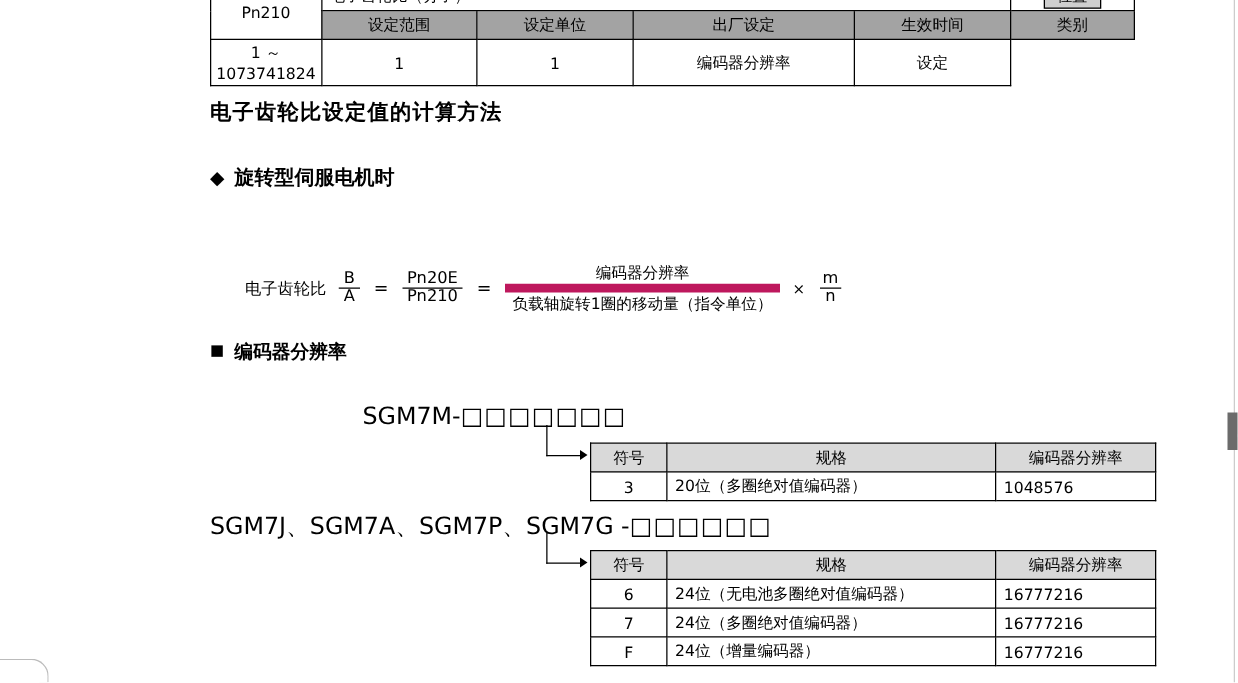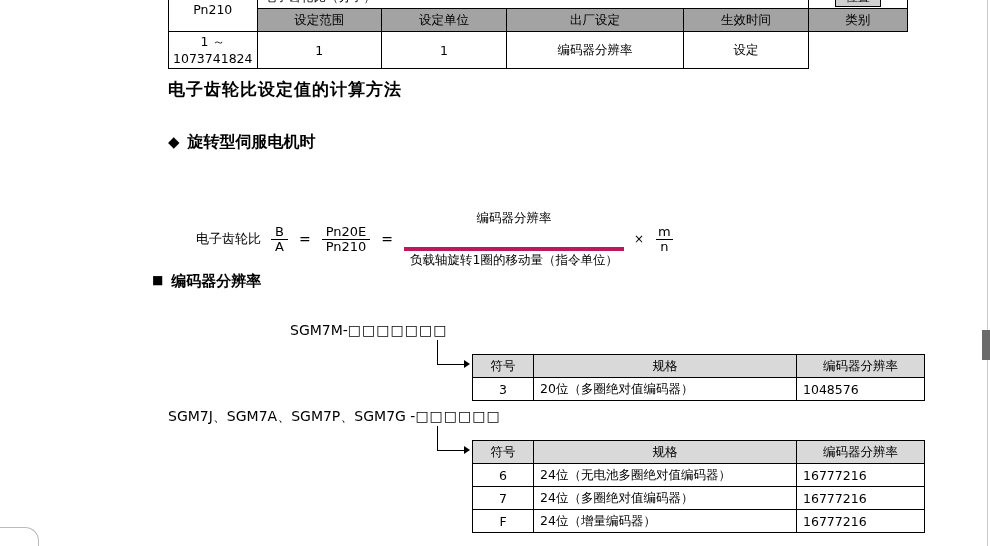--- a/index.html
+++ b/index.html
@@ -40,21 +40,21 @@
   h1.section-title{
     position:absolute;left:168px;top:78px;margin:0;
     font-size:17px;font-weight:bold;letter-spacing:1px;
   }
   .diamond-head{
     position:absolute;left:168px;top:132px;
     font-size:16px;font-weight:bold;
   }
   .diamond-head .dia{margin-right:8px;font-size:15px;}
   .square-head{
-    position:absolute;left:152px;top:272px;
+    position:absolute;left:168px;top:272px;
     font-size:15px;font-weight:bold;
   }
   .square-head .sq{margin-right:8px;font-size:12px;vertical-align:2px;}
 
   
   .para{
     position:absolute;left:168px;top:162px;width:740px;
     font-size:13.5px;line-height:22px;
   }
   .para2{
@@ -69,26 +69,26 @@
   }
   .formula .lbl{margin-right:6px;font-size:13px;}
   .frac{display:inline-flex;flex-direction:column;align-items:center;
         margin:0 4px;line-height:14px;}
   .frac .num{padding:0 4px;}
   .frac .den{padding:0 4px;border-top:1px solid #000;}
   .eq{margin:0 7px;font-size:14px;}
   .frac-wide{display:inline-flex;flex-direction:column;align-items:center;
              margin:0 4px;line-height:16px;font-size:12.5px;}
   .frac-wide .num{padding:0 6px 1px;}
-  .frac-wide .den{padding:1px 6px 0;border-top:4px solid #be185d;margin-top:20px;}
+  .frac-wide .den{padding:1px 6px 0;border-top:7px solid #be185d;}
   .times{margin:0 6px;font-size:12px;}
 
   
   .model{
-    position:absolute;font-size:14px;text-align:center;
+    position:absolute;font-size:19px;text-align:center;
   }
   .model1{left:290px;top:322px;}
   .model2{left:168px;top:408px;}
   .boxes{letter-spacing:1px;}
 
   .leader{position:absolute;border-left:1px solid #000;border-bottom:1px solid #000;}
   .leader1{left:437px;top:340px;width:28px;height:24px;}
   .leader2{left:437px;top:426px;width:28px;height:24px;}
   .arrow{position:absolute;width:0;height:0;
          border-top:4px solid transparent;border-bottom:4px solid transparent;

